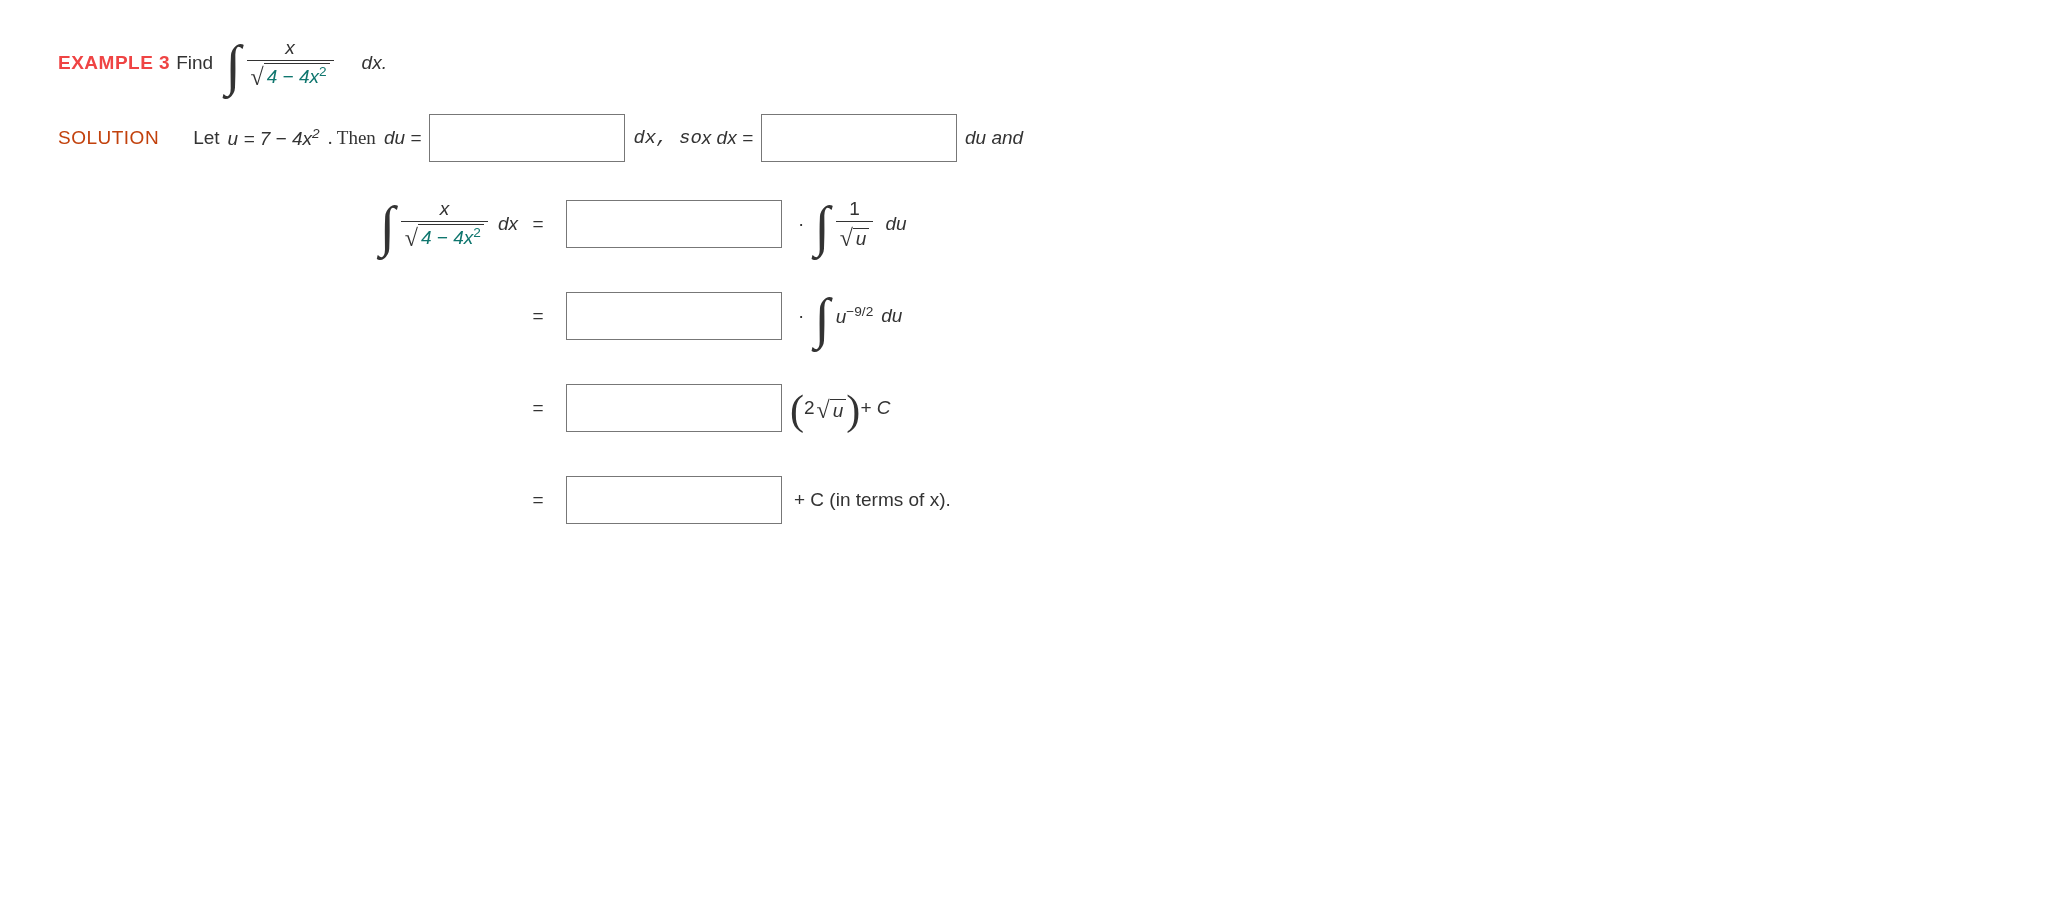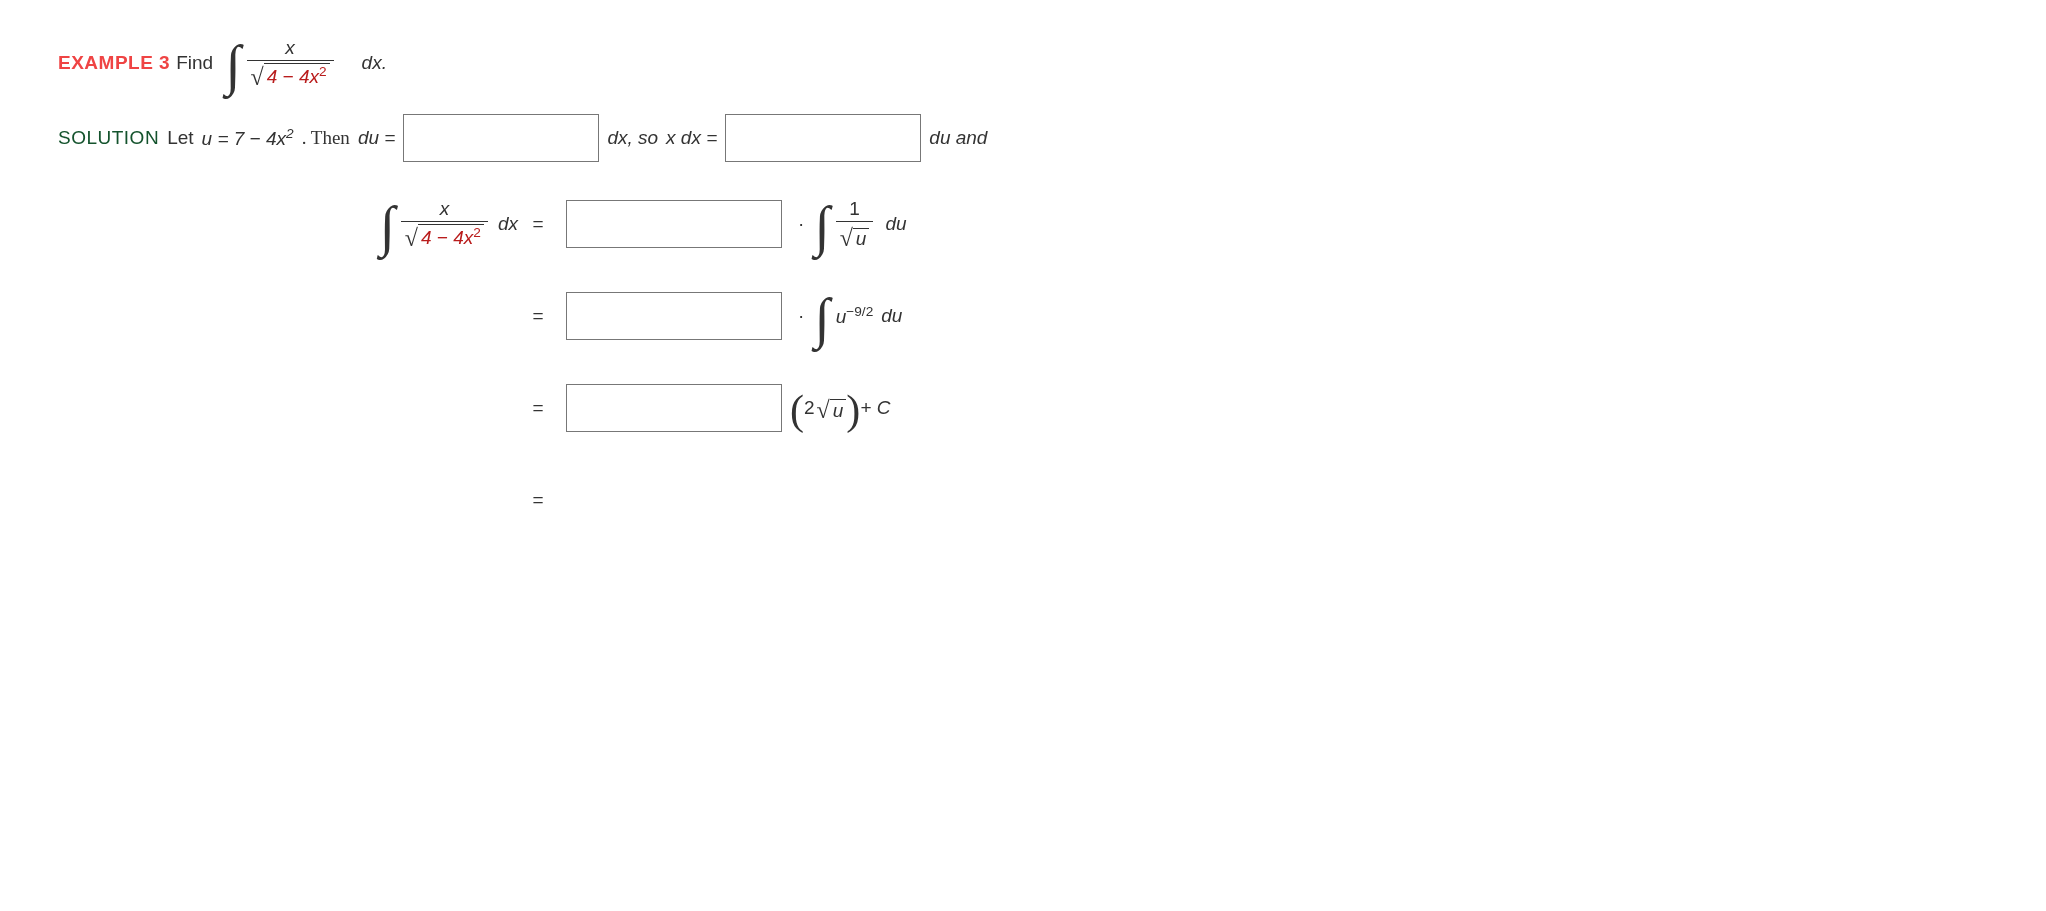--- a/index.html
+++ b/index.html
@@ -15,22 +15,22 @@
     flex-wrap: wrap;
     margin-bottom: 26px;
   }
   .example-label {
     color: #ef4444;
     font-weight: bold;
     margin-right: 6px;
     letter-spacing: 0.5px;
   }
   .solution-label {
-    color: #14532d;
-    margin-right: 8px;
+    color: #c2410c;
+    margin-right: 34px;
     letter-spacing: 0.5px;
     text-align: right;
   }
   .italic { font-style: italic; }
   .frac {
     display: inline-flex;
     flex-direction: column;
     align-items: center;
     vertical-align: middle;
     line-height: 1.1;
@@ -52,21 +52,21 @@
   }
   .radical {
     font-size: 24px;
     font-family: "Times New Roman", serif;
     position: relative;
     top: 2px;
   }
   .under-root {
     border-top: 1.5px solid #333;
     padding: 0 3px;
-    color: #b91c1c;
+    color: #0f766e;
   }
   .under-root-black {
     border-top: 1.5px solid #333;
     padding: 0 3px;
   }
   .sup { font-size: 0.72em; vertical-align: super; }
   .answer-box {
     display: inline-block;
     border: 1px solid #777;
     height: 44px;
@@ -125,21 +125,21 @@
 
 <div class="row">
   <span class="solution-label">SOLUTION</span>
   <span style="margin-right:8px;">Let</span>
   <span class="italic">
     <span>u = 7 − 4x</span><span class="sup">2</span>
   </span>
   <span style="margin:0 8px;font-family:Liberation Serif, serif;">.  Then</span>
   <span class="italic">du =</span>
   <input type="text" class="answer-box small" style="">
-  <span class="italic" style="margin-right:8px;">dx,  so</span>
+  <span class="italic" style="font-family:Liberation Mono, monospace;">dx,  so</span>
   <span class="italic">x dx =</span>
   <input type="text" class="answer-box small" style="">
   <span class="italic">du  and</span>
 </div>
 
 <div class="steps">
 
   <div class="step-row">
     <div class="lhs-col">
       <span class="intsign">∫</span>
@@ -202,15 +202,19 @@
         </span>
       </span>
       <span class="paren">)</span>
       <span class="italic"> + C</span>
     </div>
   </div>
 
   <div class="step-row">
     <div class="lhs-col"></div>
     <div class="eq-sign">=</div>
+    <div class="rhs-col">
+      <input type="text" class="answer-box" style="">
+      <span style="margin-left:4px;"> + C  (in terms of x).</span>
+    </div>
   </div>
 
 </div>
 
 </body></html>

